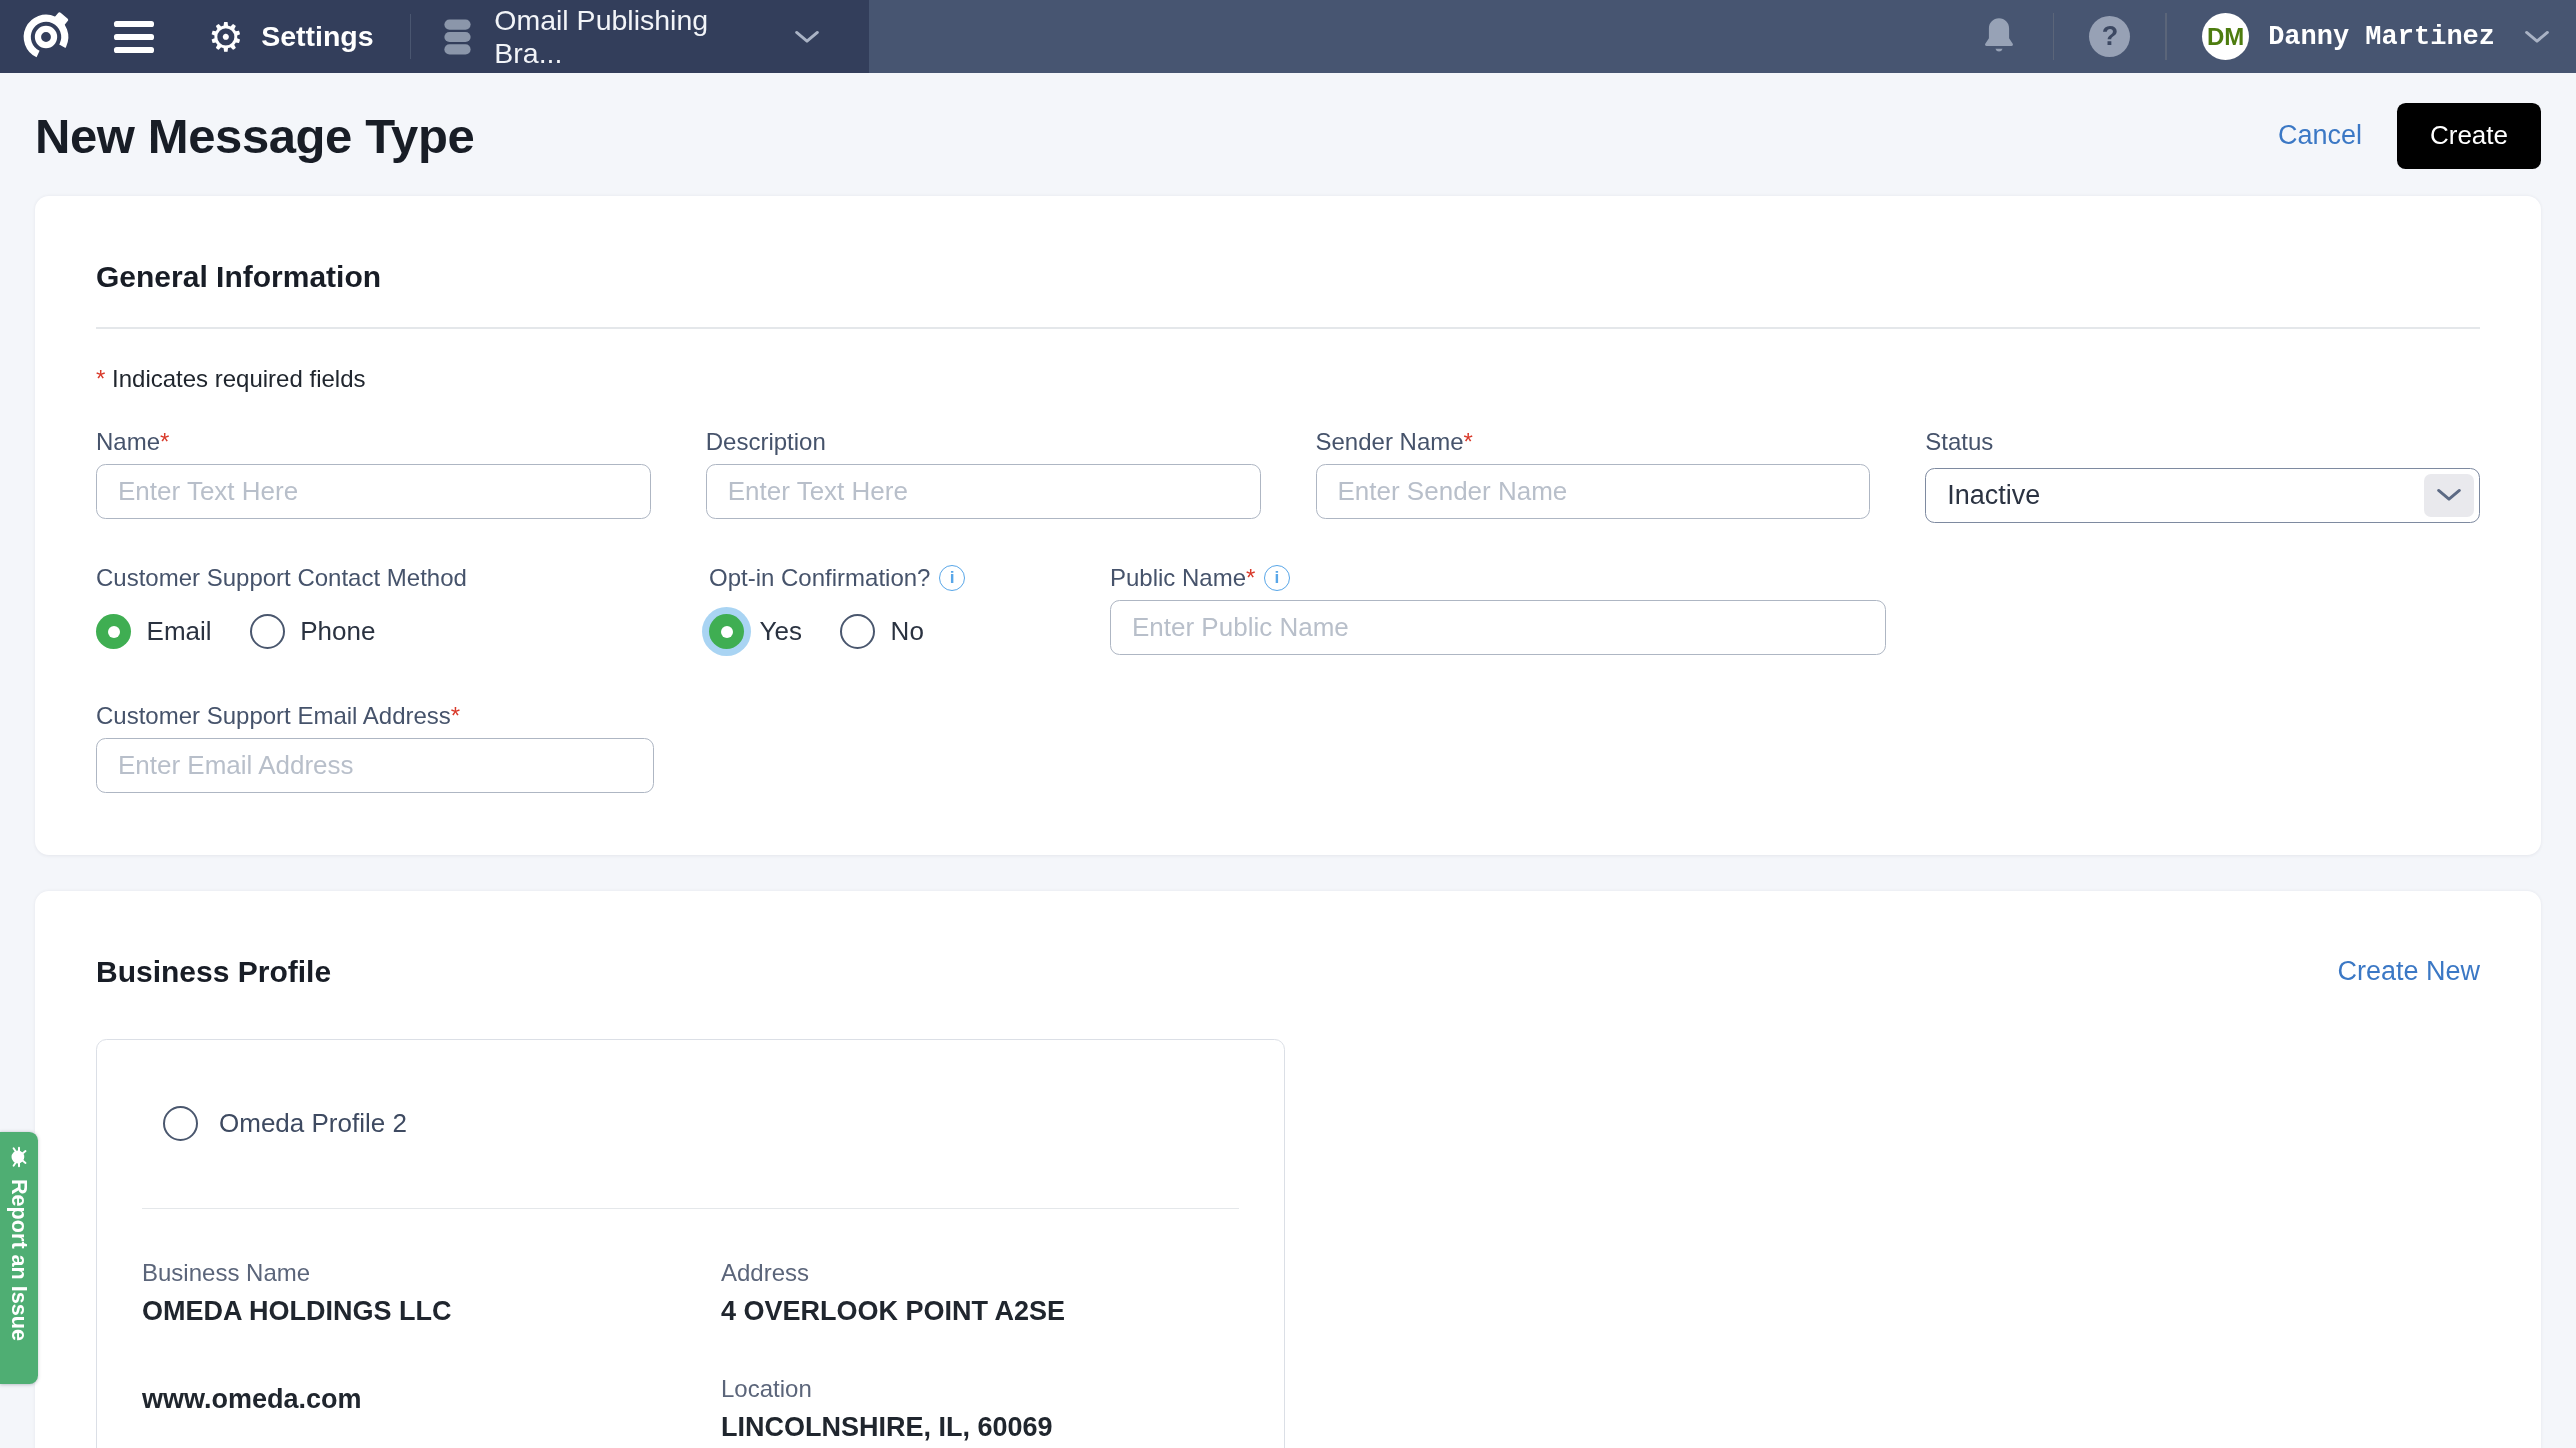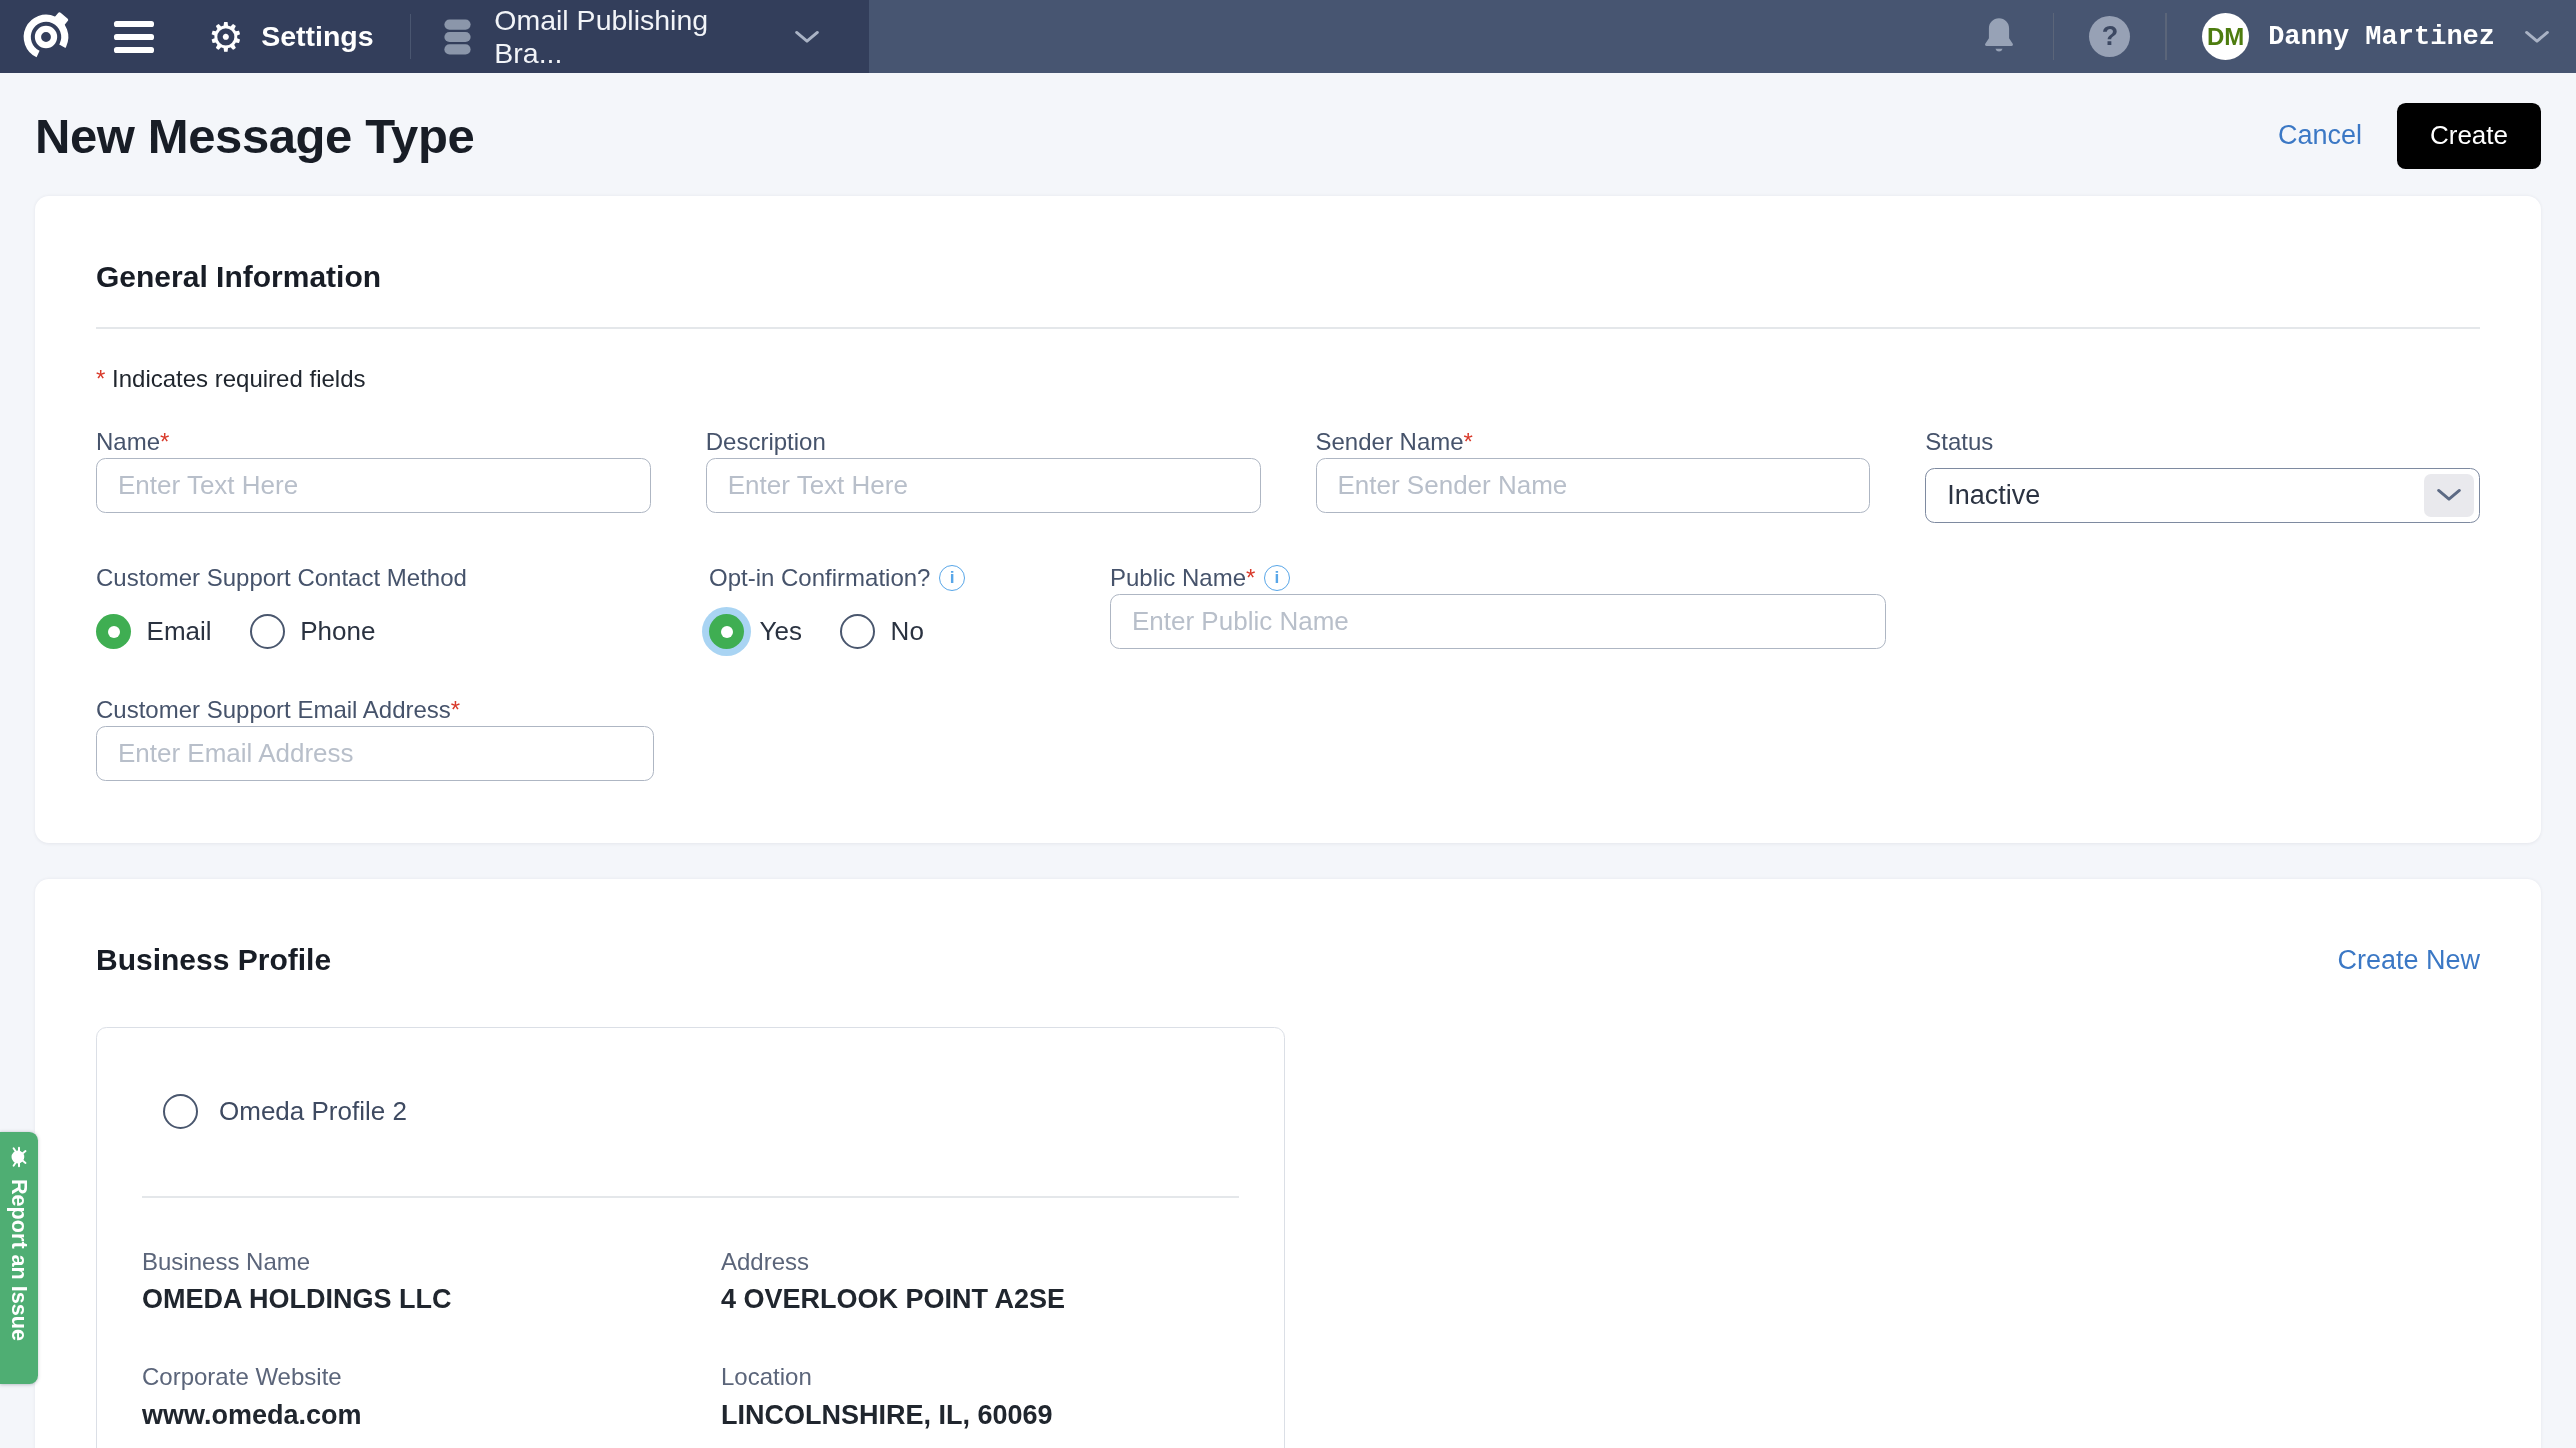--- a/index.html
+++ b/index.html
@@ -61,21 +61,21 @@
   .card-2 { margin-top:36px; padding:64px 61px 104px; min-height:657px; }
 
   .section-heading { font-size:30px; font-weight:700; color:#181d26; }
   .section-divider { height:1.7px; background:#e4e7ea; margin-top:33px; border:none; }
   .required-note { margin-top:36px; font-size:24px; color:#20262e; }
   .req { color:#d93a2b; }
 
   .field-label { font-size:24px; color:#46536b; display:flex; align-items:center; gap:8.6px; }
   .grid-4 { display:grid; grid-template-columns:repeat(4,1fr); column-gap:55px; margin-top:35px; }
   .text-input {
-    margin-top:2px; width:100%; height:55px; border:1.7px solid #aeb6c3; border-radius:9.5px;
+    margin-top:8px; width:100%; height:55px; border:1.7px solid #aeb6c3; border-radius:9.5px;
     font-family:inherit; font-size:26px; color:#2b3342; padding:0 21px; outline:none; background:#fff;
   }
   .text-input::placeholder { color:#b8bfca; }
 
   .select {
     margin-top:12px; height:55px; border:1.7px solid #7e8aa0; border-radius:9.5px; background:#fff;
     display:flex; align-items:center; justify-content:space-between; padding:0 5.2px 0 21px; cursor:pointer;
   }
   .select-value { font-size:27px; color:#2b3342; }
   .select-btn {
@@ -310,21 +310,20 @@
       <div class="profile-grid">
         <div>
           <div class="data-label">Business Name</div>
           <div class="data-value">OMEDA HOLDINGS LLC</div>
         </div>
         <div>
           <div class="data-label">Address</div>
           <div class="data-value">4 OVERLOOK POINT A2SE</div>
         </div>
         <div>
-          <div class="data-label">Corporate Website</div>
           <div class="data-value">www.omeda.com</div>
         </div>
         <div>
           <div class="data-label">Location</div>
           <div class="data-value">LINCOLNSHIRE, IL, 60069</div>
         </div>
       </div>
 
     </div>
   </section>

